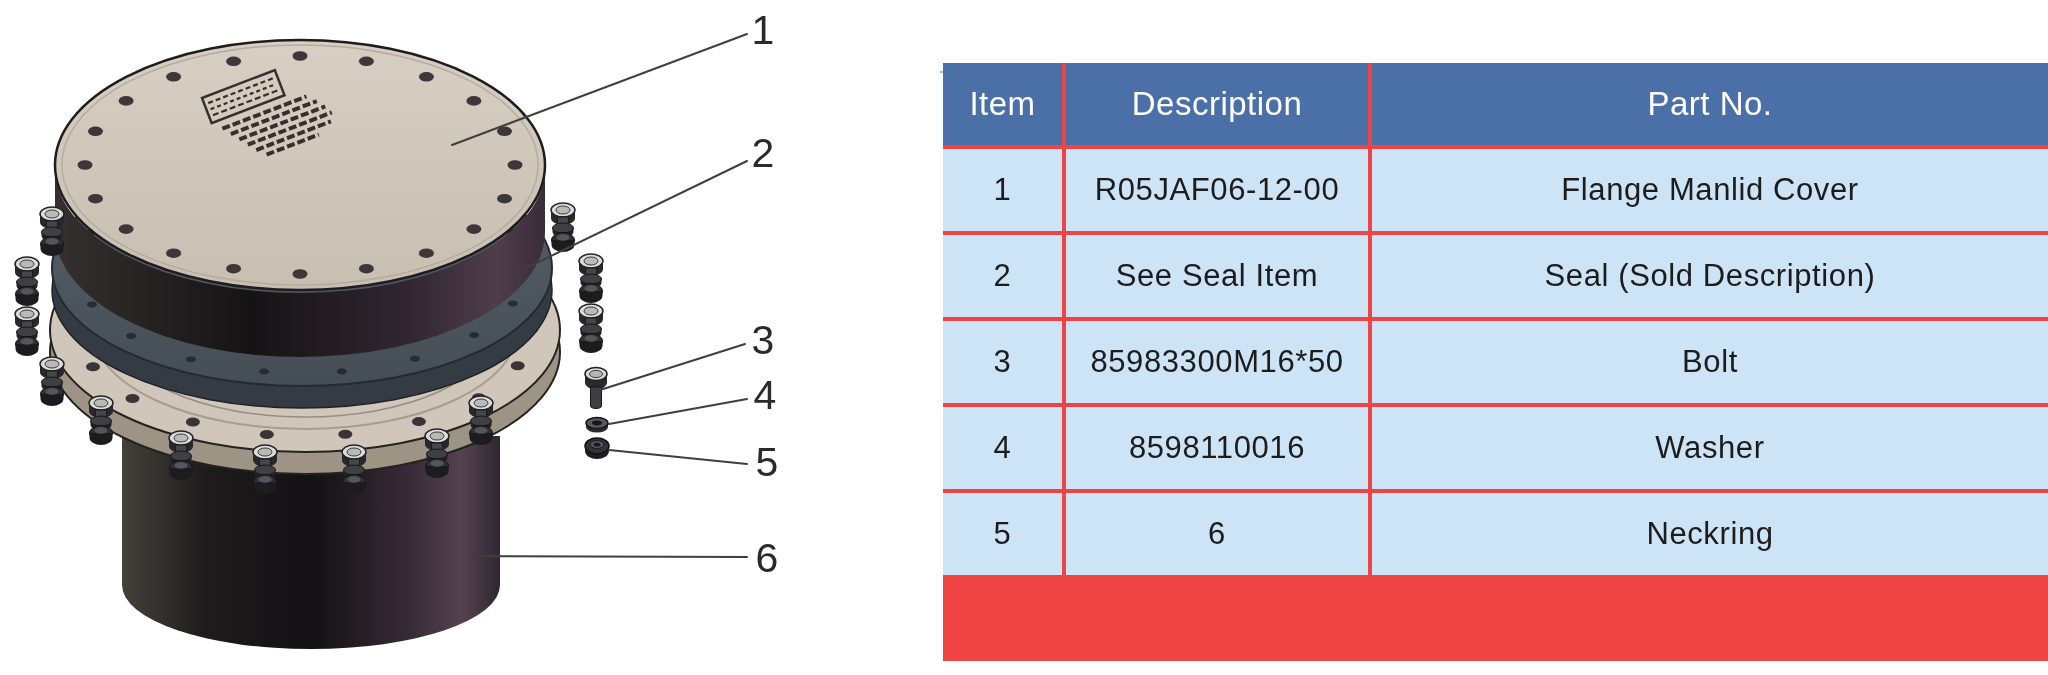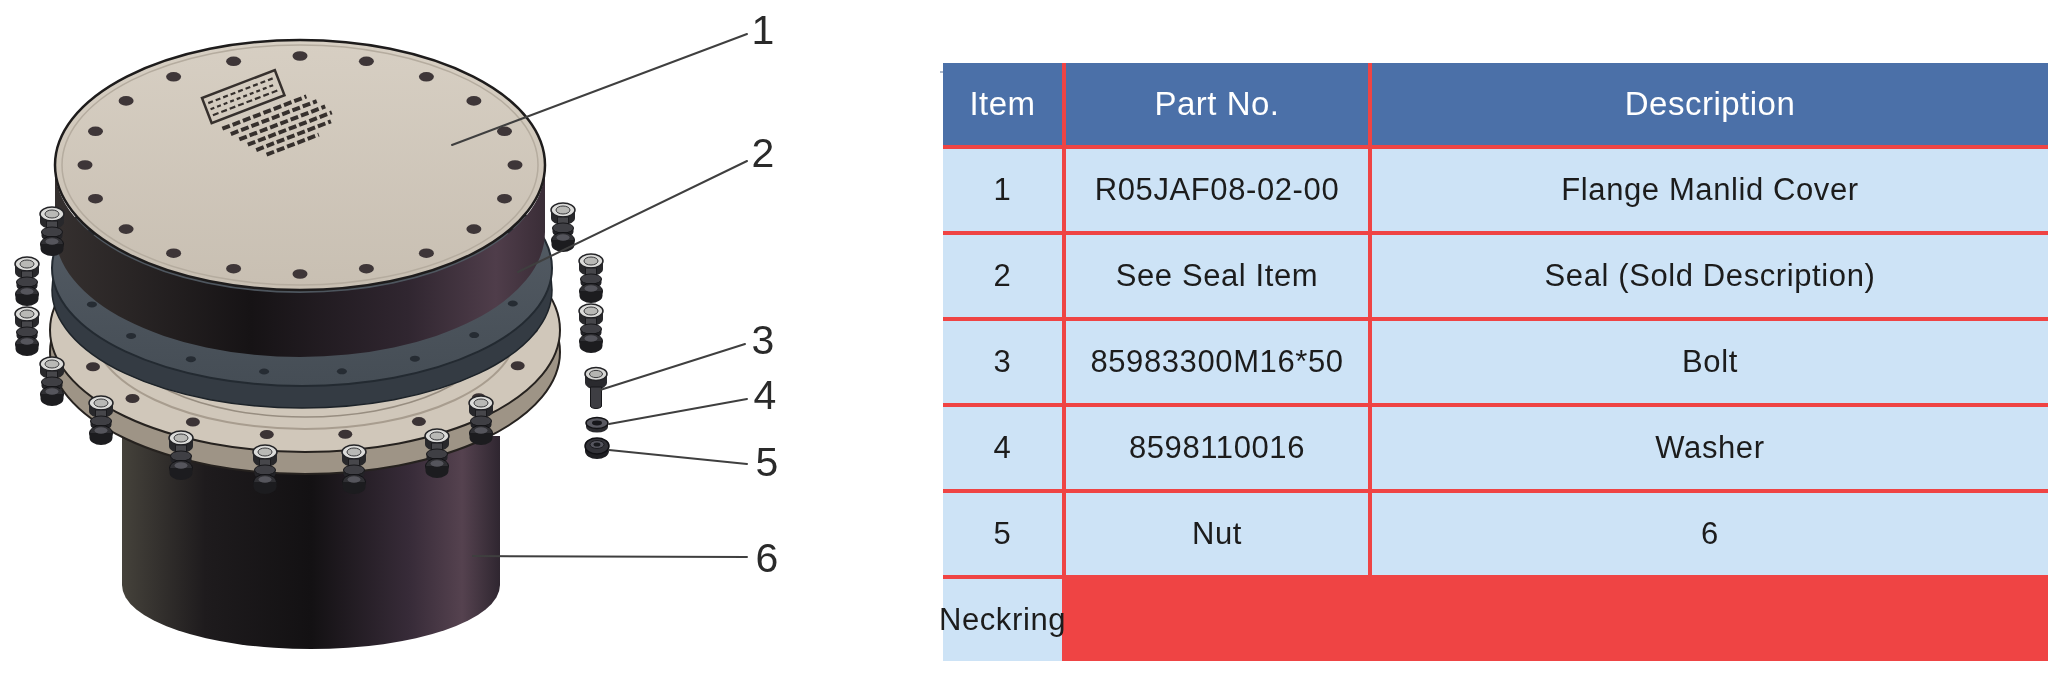--- a/index.html
+++ b/index.html
@@ -249,39 +249,38 @@
       <text class="callout-num" x="767" y="476">5</text>
       <text class="callout-num" x="767" y="572">6</text>
     </g>
   </svg>
 
   <div class="table-top-line"></div>
 
   <div class="parts-table">
 
     <div class="hcell">Item</div>
+    <div class="hcell">Description</div>
     <div class="hcell">Part No.</div>
-    <div class="hcell">Description</div>
 
     <div class="cell">1</div>
-    <div class="cell">R05JAF08-02-00</div>
+    <div class="cell">R05JAF06-12-00</div>
     <div class="cell">Flange Manlid Cover</div>
 
     <div class="cell">2</div>
     <div class="cell">See Seal Item</div>
     <div class="cell">Seal (Sold Description)</div>
 
     <div class="cell">3</div>
     <div class="cell">85983300M16*50</div>
     <div class="cell">Bolt</div>
 
     <div class="cell">4</div>
     <div class="cell">8598110016</div>
     <div class="cell">Washer</div>
 
     <div class="cell">5</div>
-    <div class="cell">Nut</div>
 
     <div class="cell">6</div>
     <div class="cell">Neckring</div>
   </div>
 
 </div>
 
 </body></html>

